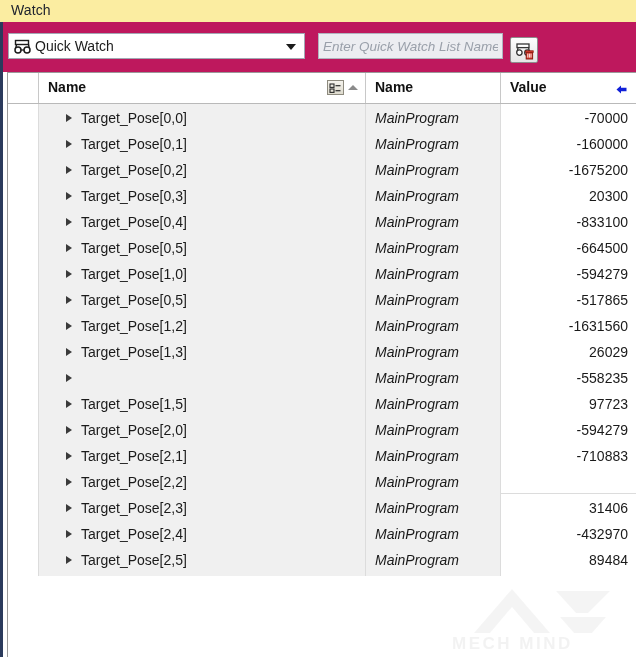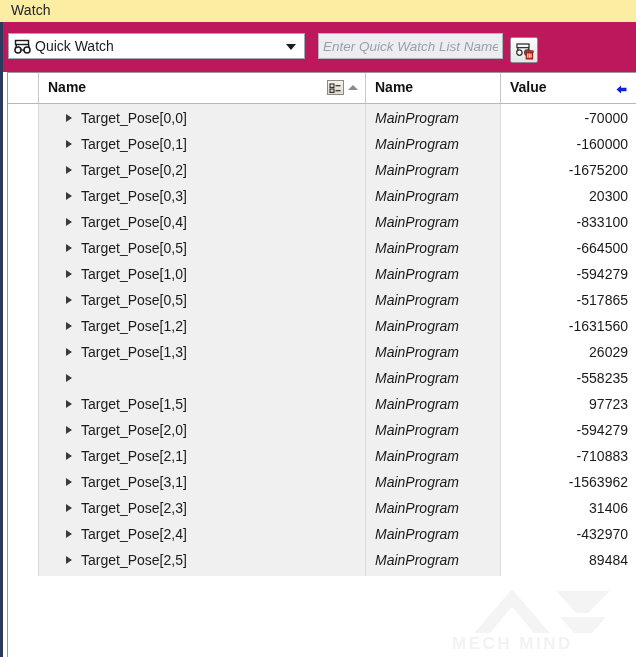--- a/index.html
+++ b/index.html
@@ -547,27 +547,24 @@
             <span class="sc">MainProgram</span>
           </div>
           <div class="cell cell-value">
             <span class="vl">-710883</span>
           </div>
         </div>
         <div class="row">
           <div class="cell cell-gutter"></div>
           <div class="cell cell-name">
             <span class="expander"></span>
-            <span class="nm">Target_Pose[3,1]</span>
-          </div>
-          <div class="cell cell-scope">
-            <span class="sc">MainProgram</span>
-          </div>
-          <div class="cell cell-value">
-            <span class="vl">-1563962</span>
+            <span class="nm">Target_Pose[2,2]</span>
+          </div>
+          <div class="cell cell-scope">
+            <span class="sc">MainProgram</span>
           </div>
         </div>
         <div class="row">
           <div class="cell cell-gutter"></div>
           <div class="cell cell-name">
             <span class="expander"></span>
             <span class="nm">Target_Pose[2,3]</span>
           </div>
           <div class="cell cell-scope">
             <span class="sc">MainProgram</span>

